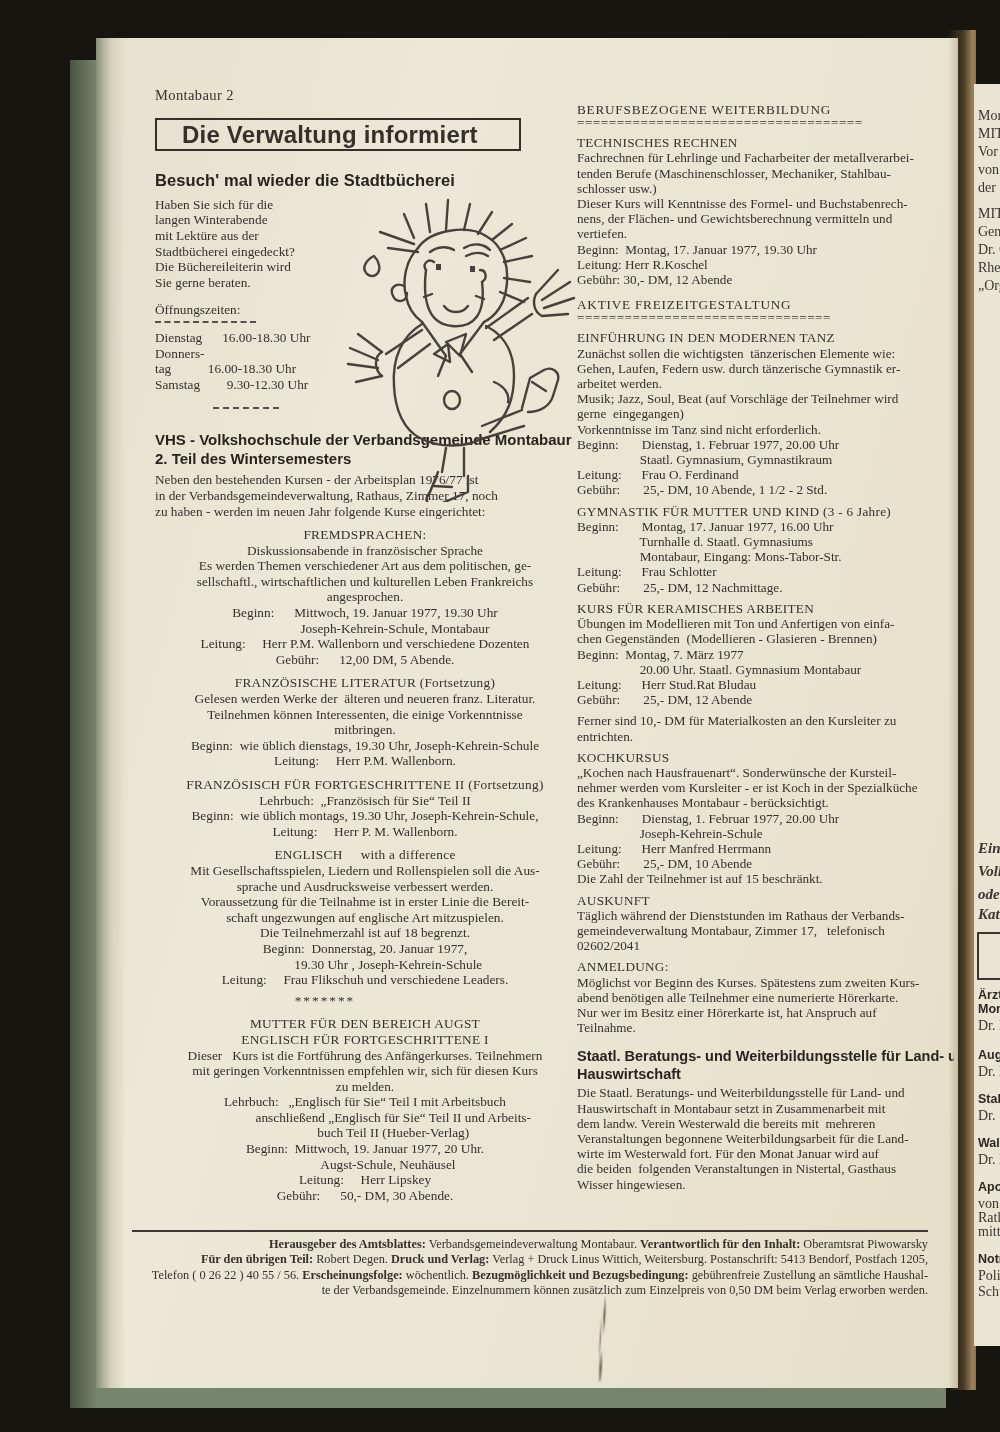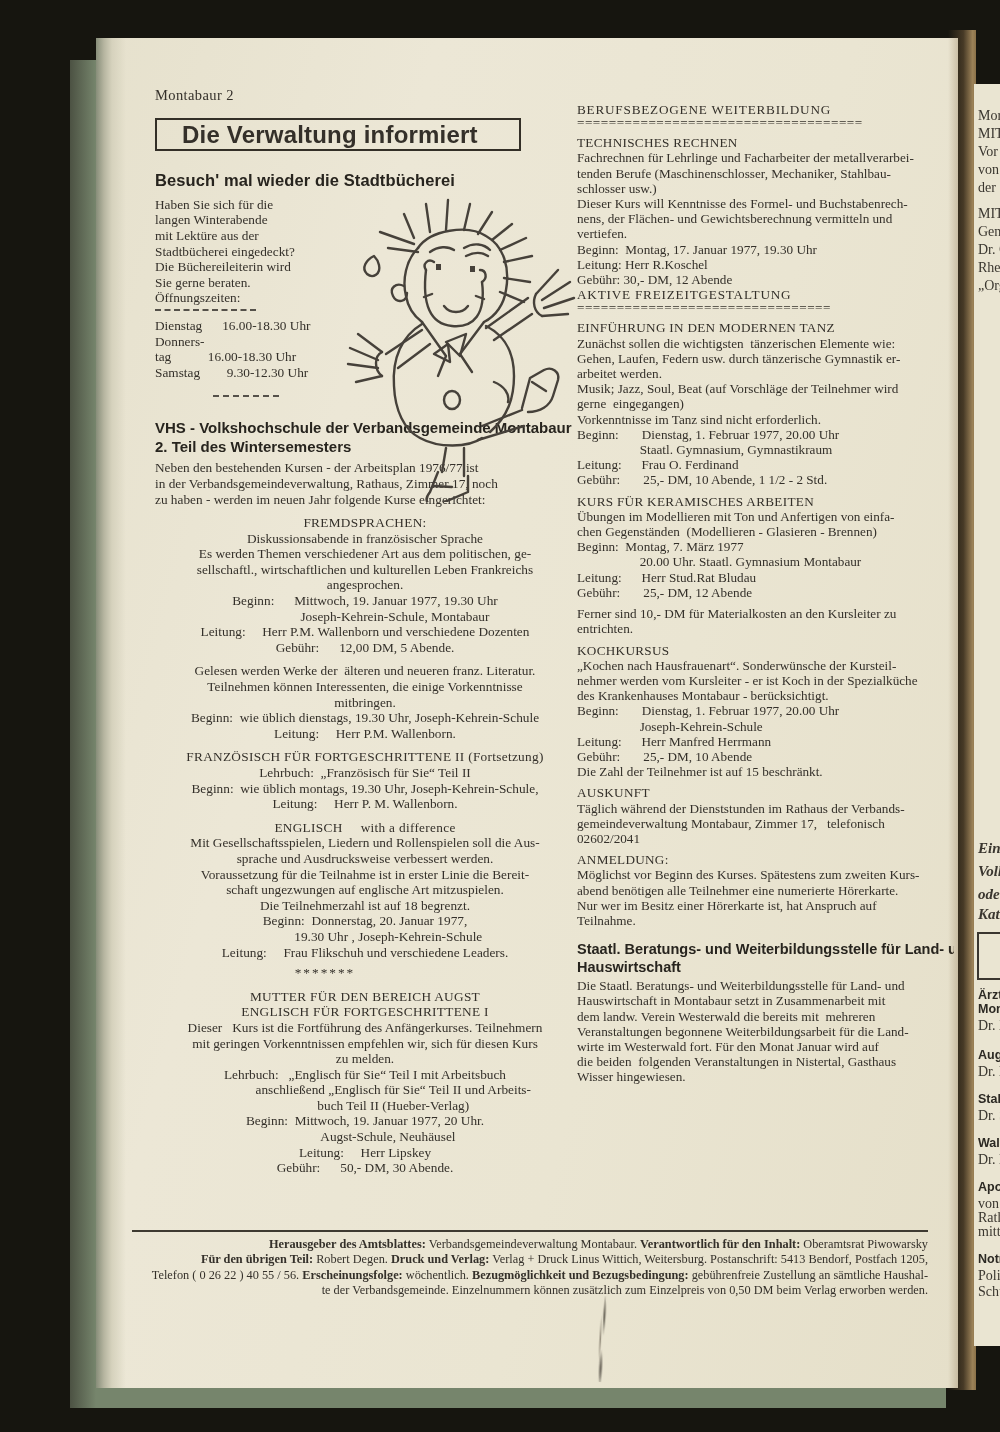--- a/index.html
+++ b/index.html
@@ -46,21 +46,21 @@
   .mont{font-size:14.5px;letter-spacing:.4px;}
   .box-title{
     margin-top:14px;width:312px;border:2.5px solid #332f27;padding:7px 25px;
     font-family:"Liberation Sans",sans-serif;font-weight:700;font-size:24px;
     letter-spacing:.2px;color:#262< wait }
   .lib-head{
     margin:22px 0 8px;font-family:Liberation Sans, sans-serif;font-weight:700;
     font-size:16.5px;color:#27241e;letter-spacing:.1px;
   }
   .lib-body{width:250px;}
-  .hours-label{margin-top:0;}
+  .hours-label{margin-top:12px;}
   .dash-underline{display:inline-block;border-bottom:2px dashed #55514a;padding:0 16px 3px 0;}
   .hours{margin-top:7px;}
   .dash-sep{margin:15px 0 0 58px;width:66px;border-top:2px dashed #55514a;}
   .vhs-head{
     margin-top:22px;font-family:"Liberation Sans",sans-serif;font-weight:700;
     font-size:15px;line-height:18.5px;color:#27241e;
   }
   .intro{margin-top:4px;}
   .course{margin-top:8px;text-align:center;}
   .c-title{letter-spacing:.3px;}
@@ -138,20 +138,21 @@
       <div class="pre">Diskussionsabende in französischer Sprache
 Es werden Themen verschiedener Art aus dem politischen, ge-
 sellschaftl., wirtschaftlichen und kulturellen Leben Frankreichs
 angesprochen.
 Beginn:      Mittwoch, 19. Januar 1977, 19.30 Uhr
                   Joseph-Kehrein-Schule, Montabaur
 Leitung:     Herr P.M. Wallenborn und verschiedene Dozenten
 Gebühr:      12,00 DM, 5 Abende.</div>
     </div>
     <div class="course">
+      <div class="c-title pre">FRANZÖSISCHE LITERATUR (Fortsetzung)</div>
       <div class="pre">Gelesen werden Werke der  älteren und neueren franz. Literatur.
 Teilnehmen können Interessenten, die einige Vorkenntnisse
 mitbringen.
 Beginn:  wie üblich dienstags, 19.30 Uhr, Joseph-Kehrein-Schule
 Leitung:     Herr P.M. Wallenborn.</div>
     </div>
     <div class="course">
       <div class="c-title pre">FRANZÖSISCH FÜR FORTGESCHRITTENE II (Fortsetzung)</div>
       <div class="pre">Lehrbuch:  „Französisch für Sie“ Teil II
 Beginn:  wie üblich montags, 19.30 Uhr, Joseph-Kehrein-Schule,
@@ -270,35 +271,43 @@
 tenden Berufe (Maschinenschlosser, Mechaniker, Stahlbau-
 schlosser usw.)
 Dieser Kurs will Kenntnisse des Formel- und Buchstabenrech-
 nens, der Flächen- und Gewichtsberechnung vermitteln und
 vertiefen.
 Beginn:  Montag, 17. Januar 1977, 19.30 Uhr
 Leitung: Herr R.Koschel
 Gebühr: 30,- DM, 12 Abende</div>
     </div>
 
-    <div class="r-gap sec-head" style="margin-top:0">AKTIVE FREIZEITGESTALTUNG</div>
+    <div class="r-gap sec-head" style="margin-top:10px">AKTIVE FREIZEITGESTALTUNG</div>
     <div class="sec-rule">================================</div>
 
     <div class="r-gap">
       <div class="c-title pre">EINFÜHRUNG IN DEN MODERNEN TANZ</div>
       <div class="pre">Zunächst sollen die wichtigsten  tänzerischen Elemente wie:
 Gehen, Laufen, Federn usw. durch tänzerische Gymnastik er-
 arbeitet werden.
 Musik; Jazz, Soul, Beat (auf Vorschläge der Teilnehmer wird
 gerne  eingegangen)
 Vorkenntnisse im Tanz sind nicht erforderlich.
 Beginn:       Dienstag, 1. Februar 1977, 20.00 Uhr
                    Staatl. Gymnasium, Gymnastikraum
 Leitung:      Frau O. Ferdinand
 Gebühr:       25,- DM, 10 Abende, 1 1/2 - 2 Std.</div>
+    </div>
+    <div class="r-gap">
+      <div class="c-title pre">GYMNASTIK FÜR MUTTER UND KIND (3 - 6 Jahre)</div>
+      <div class="pre">Beginn:       Montag, 17. Januar 1977, 16.00 Uhr
+                   Turnhalle d. Staatl. Gymnasiums
+                   Montabaur, Eingang: Mons-Tabor-Str.
+Leitung:      Frau Schlotter
+Gebühr:       25,- DM, 12 Nachmittage.</div>
     </div>
     <div class="r-gap">
       <div class="c-title pre">KURS FÜR KERAMISCHES ARBEITEN</div>
       <div class="pre">Übungen im Modellieren mit Ton und Anfertigen von einfa-
 chen Gegenständen  (Modellieren - Glasieren - Brennen)
 Beginn:  Montag, 7. März 1977
                    20.00 Uhr. Staatl. Gymnasium Montabaur
 Leitung:      Herr Stud.Rat Bludau
 Gebühr:       25,- DM, 12 Abende</div>
     </div>

